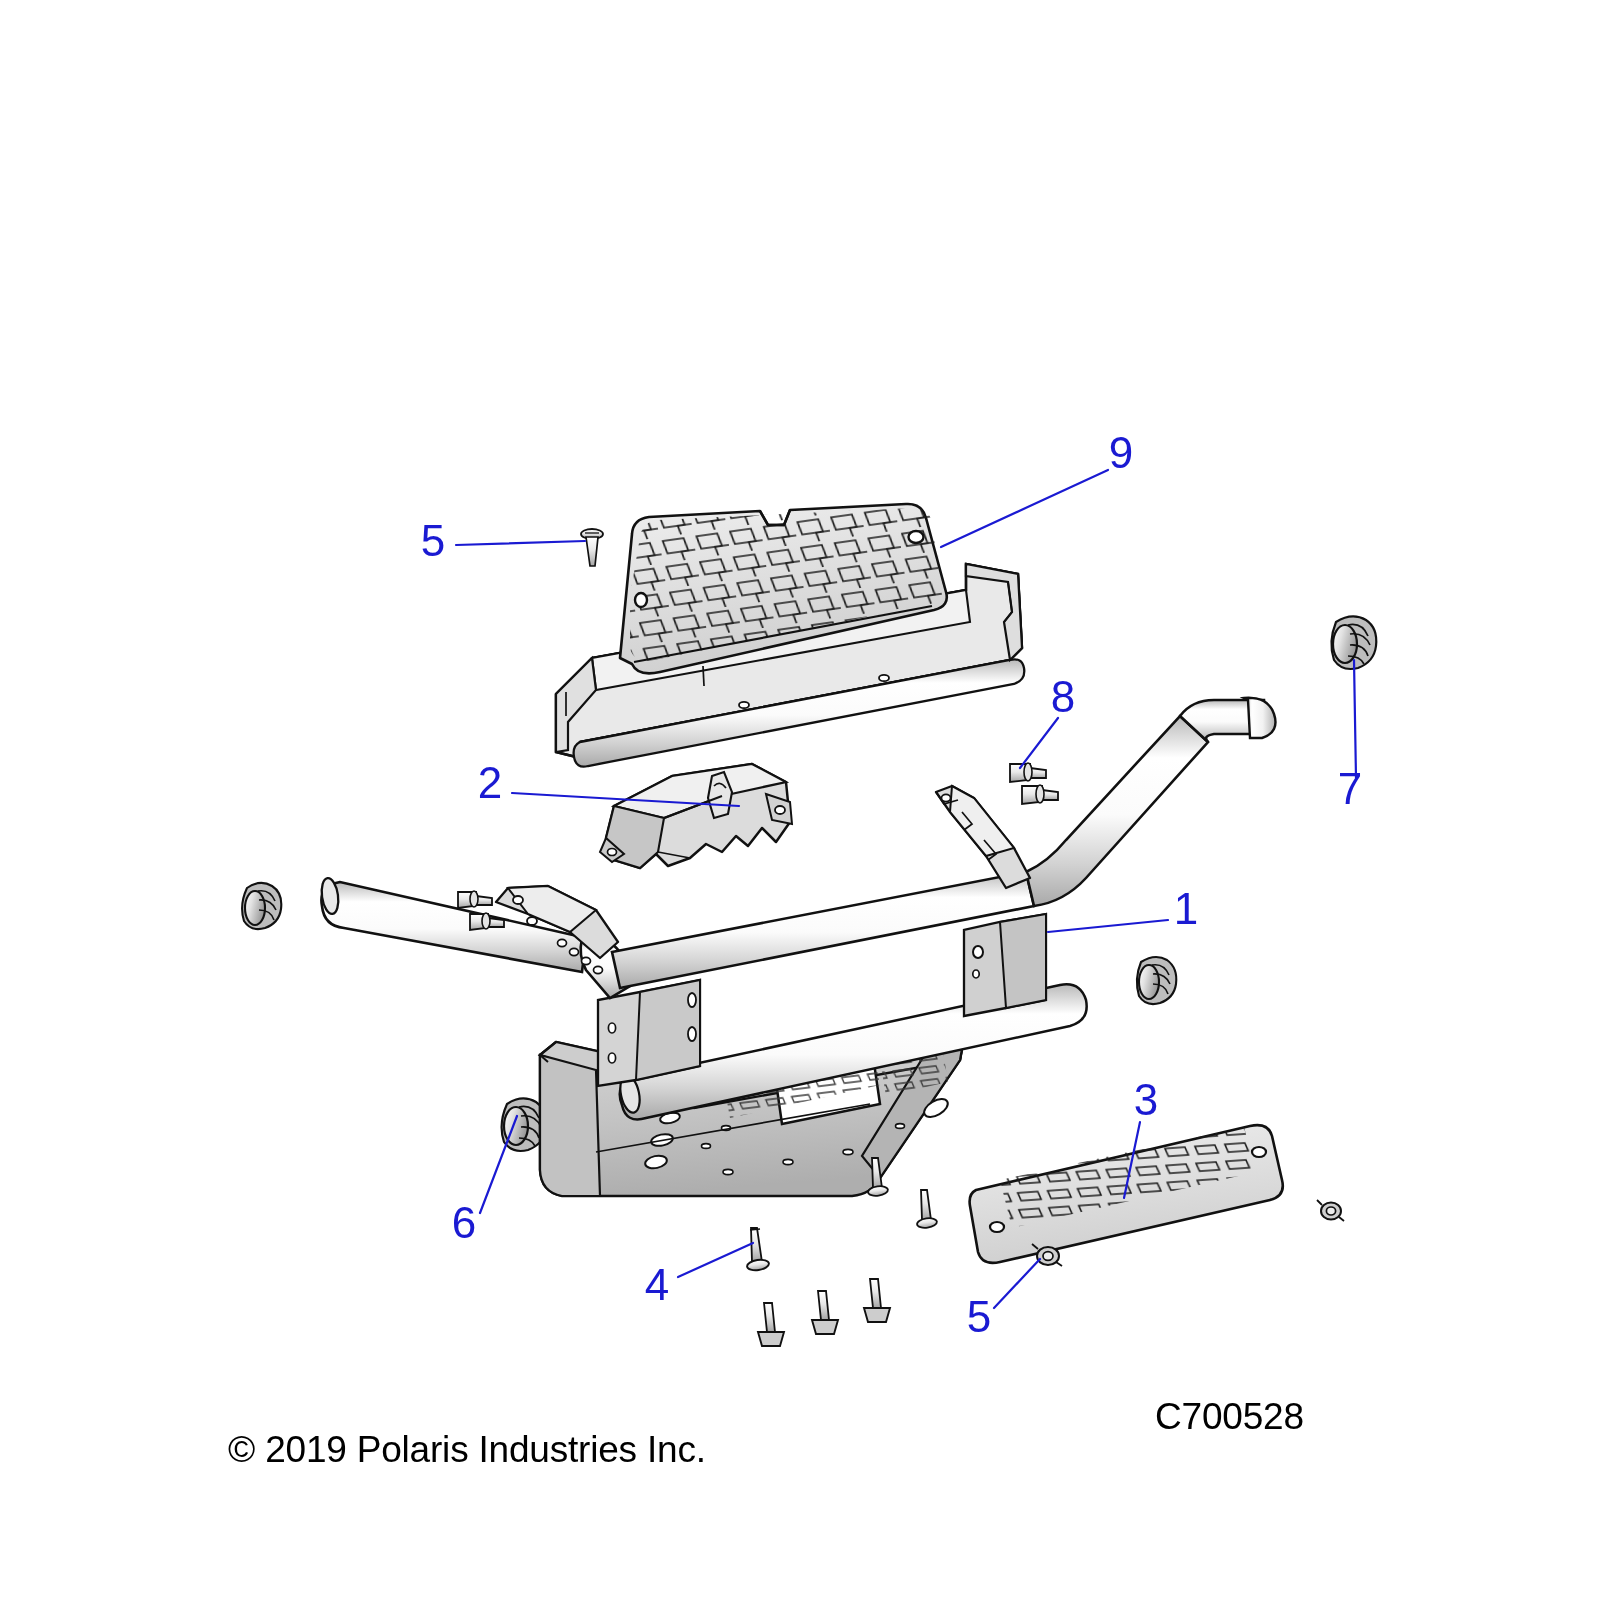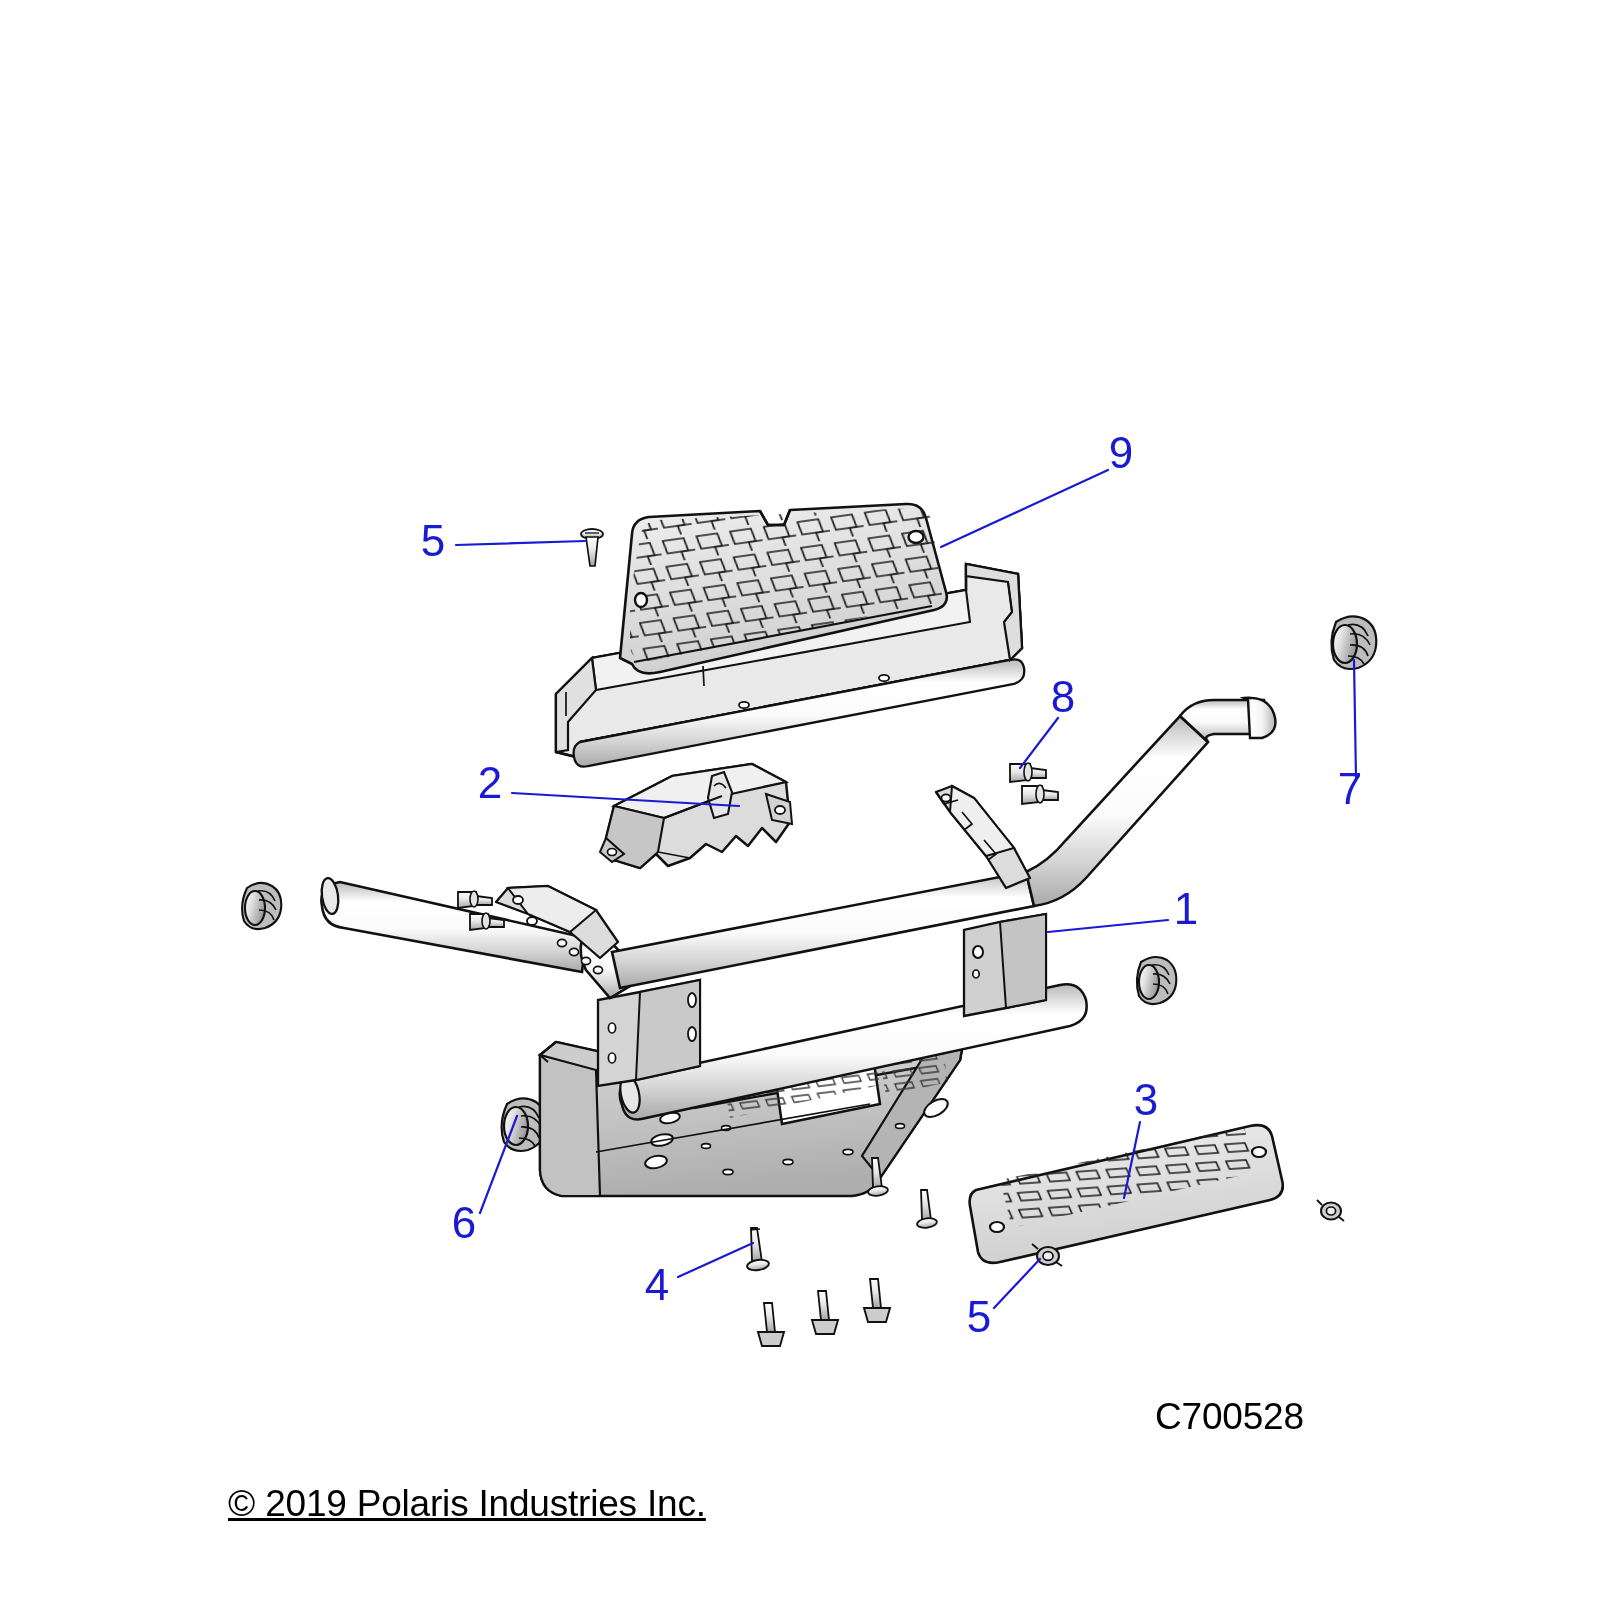--- a/index.html
+++ b/index.html
@@ -29,22 +29,21 @@
     position: absolute;
     font-family: "Liberation Sans", sans-serif;
     font-size: 37px;
     font-weight: 400;
     color: #000000;
     white-space: nowrap;
     letter-spacing: -0.2px;
   }
   #copyright-text {
     left: 228px;
-    top: 1483px;
-    text-decoration: underline;
+    top: 1429px;
   }
   #diagram-code-text {
     left: 1155px;
     top: 1396px;
   }
 </style>
 </head>
 <body>
 
 <div id="sheet">

